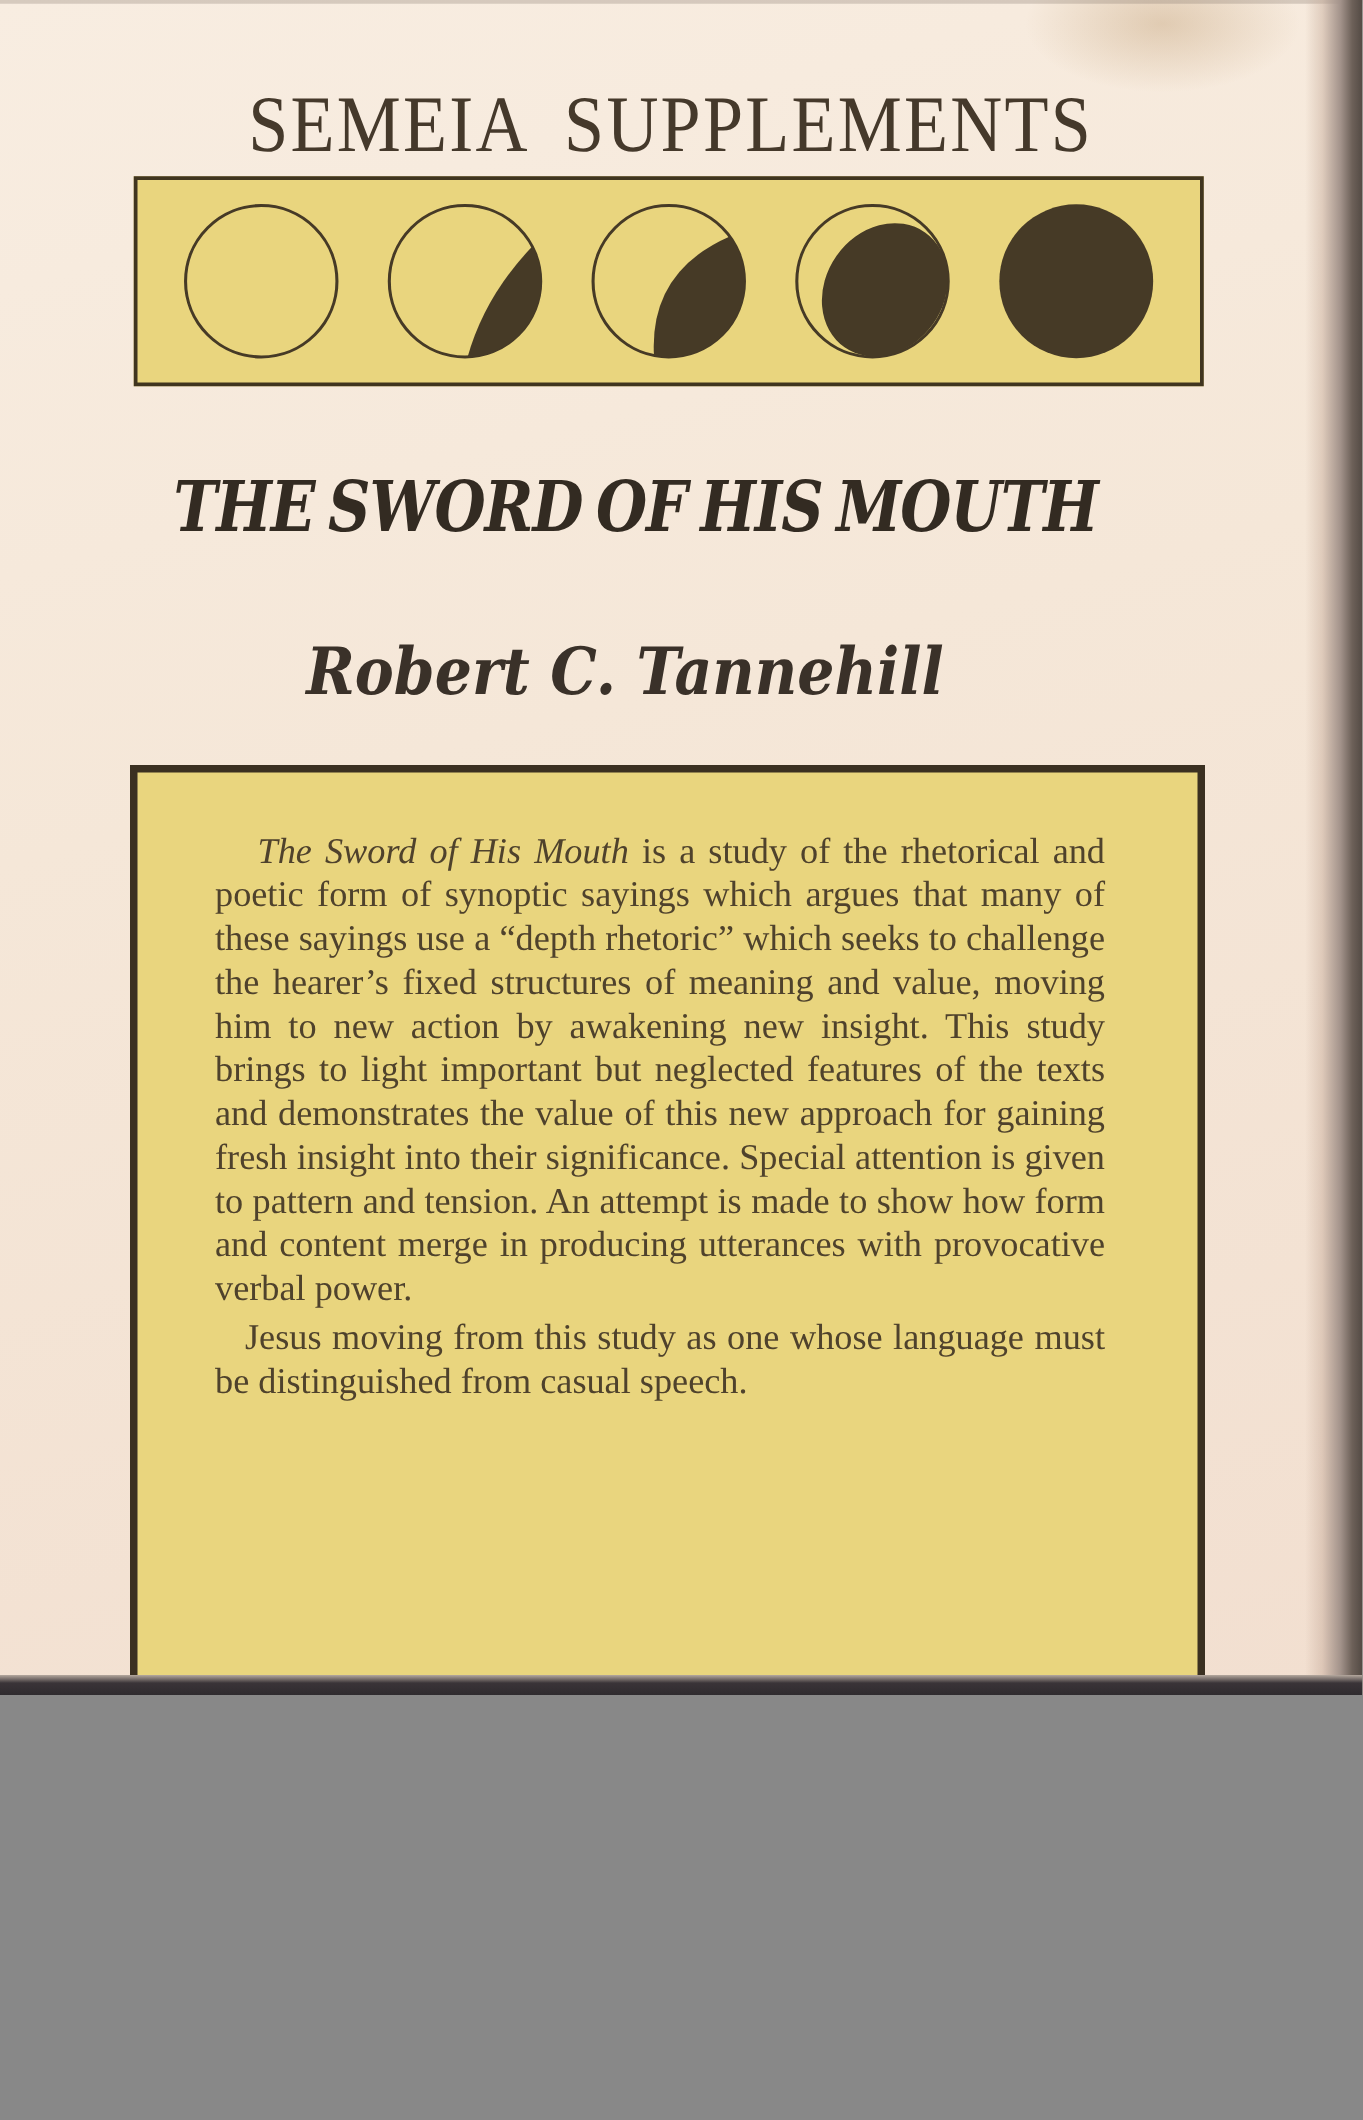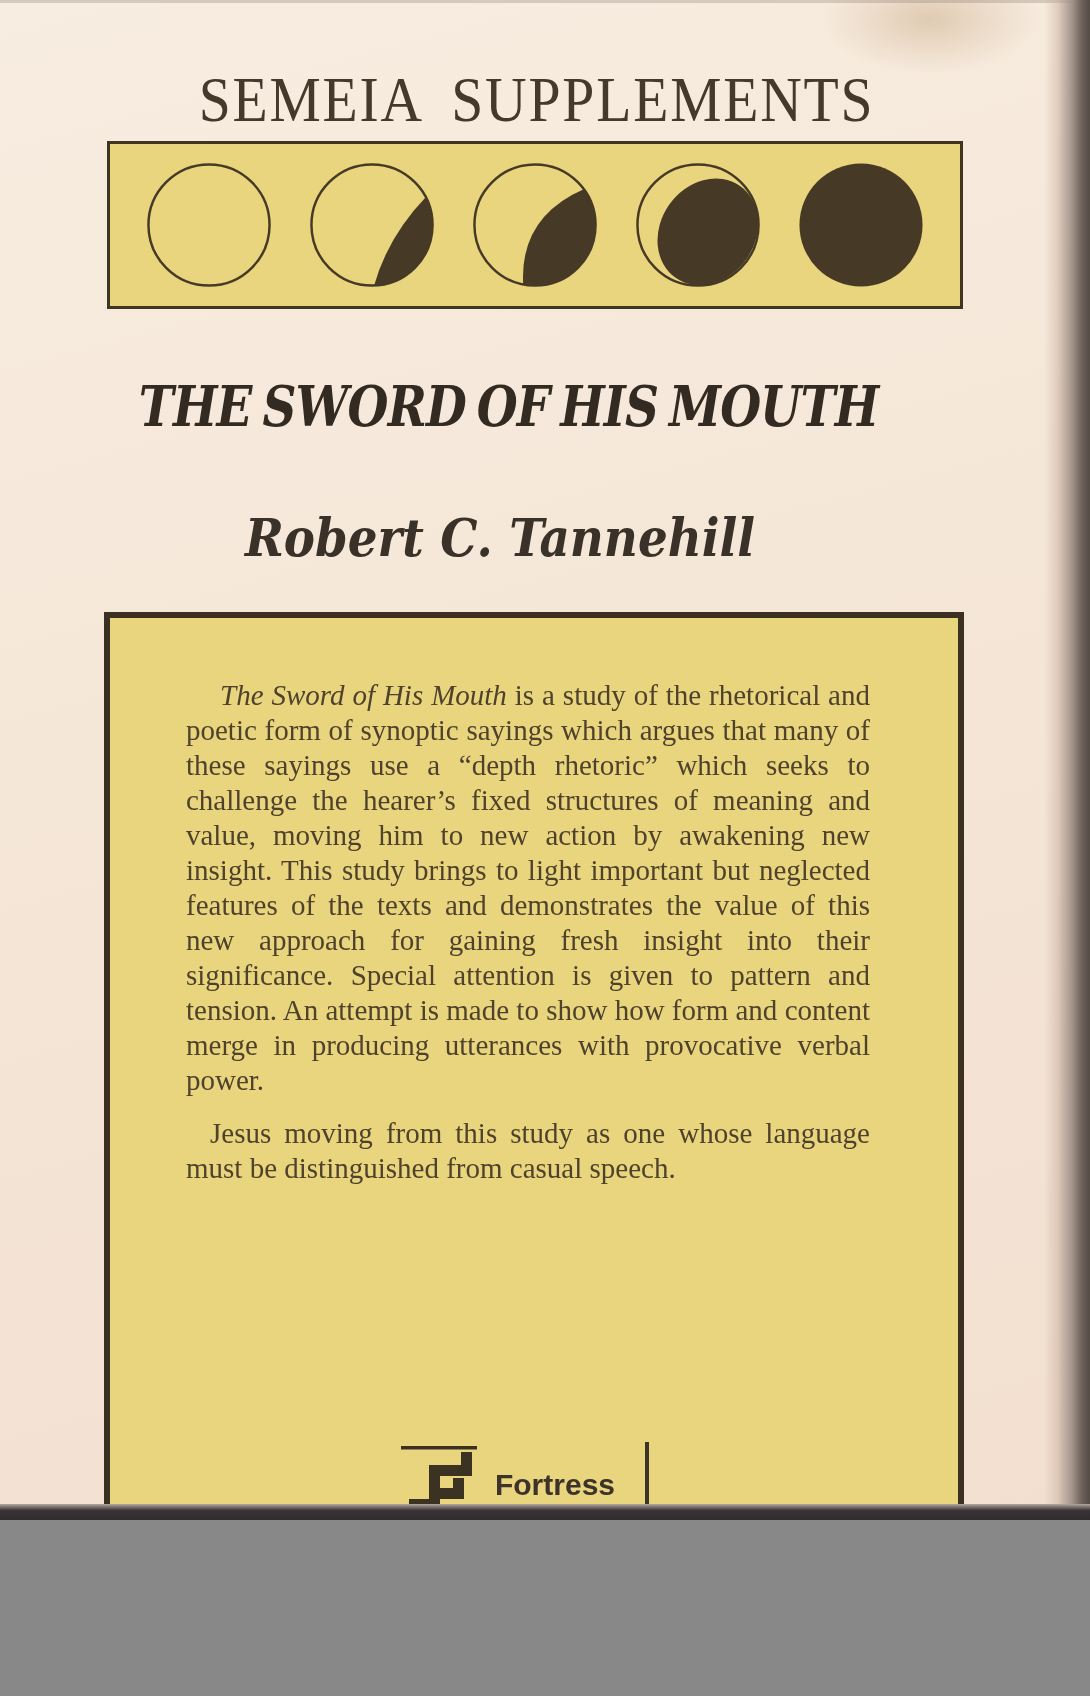--- a/index.html
+++ b/index.html
@@ -1,16 +1,16 @@
 <!DOCTYPE html>
 <html><head>
 <meta charset="utf-8">
 <style>
   html,body{margin:0;padding:0;background:#888;}
-  .page{position:relative;width:1090px;height:1520px;overflow:hidden;
+  .page{position:relative;width:1090px;height:1356px;overflow:hidden;
         background:linear-gradient(165deg,#f8ede1 0%,#f5e7d8 42%,#f2dfd0 100%);
         font-family:"Liberation Serif",serif;}
   .stain{position:absolute;left:820px;top:-36px;width:220px;height:110px;border-radius:50%;
          background:radial-gradient(closest-side,rgba(172,130,78,0.30),rgba(172,130,78,0));}
   .edge-top{position:absolute;left:0;top:0;width:100%;height:3px;background:rgba(125,112,100,0.28);}
   .edge-right{position:absolute;right:0;top:0;width:46px;height:100%;
          background:linear-gradient(to right,rgba(205,178,160,0) 0%,rgba(196,169,152,0.45) 30%,#a2928a 62%,#6d6159 82%,#534a44 100%);}
   .edge-bottom{position:absolute;left:0;bottom:0;width:100%;height:16px;
          background:linear-gradient(to bottom,#b5a89e 0%,#3a3438 40%,#2f2b2f 100%);}
 
@@ -29,21 +29,21 @@
 
   .author{position:absolute;left:70px;top:466px;width:860px;text-align:center;
          font-family:"DejaVu Serif",serif;font-style:italic;font-weight:bold;font-size:52px;line-height:58px;
          color:#3a3129;transform:scaleX(0.9);white-space:nowrap;}
 
   .blurb-box{position:absolute;left:104px;top:612px;width:860px;height:978px;box-sizing:border-box;
          border:6px solid #3b3021;background:#e9d57e;
          box-shadow:0 3px 0 rgba(59,48,33,0.35);}
   .blurb{padding:42px 70px 0 58px;font-size:29px;line-height:35px;text-align:justify;
          color:#4f422c;}
-  .blurb p{margin:18px;}
+  .blurb p{margin:4px;}
   .blurb .p1{text-indent:34px;}
   .blurb .p2{text-indent:24px;}
 
   .pub-row{position:absolute;left:0;right:0;top:824px;height:124px;
          display:flex;justify-content:center;align-items:flex-start;transform:translateX(-10px);}
   .fortress{display:flex;}
   .fortress svg{width:82px;height:92px;display:block;}
   .fortress-text{margin-left:14px;margin-top:28px;font-family:"Liberation Sans",sans-serif;color:#3c332a;}
   .fortress-name{font-size:30px;font-weight:bold;line-height:30px;}
   .fortress-sub{font-size:28px;line-height:28px;margin-top:16px;margin-left:2px;color:#4a413a;}

